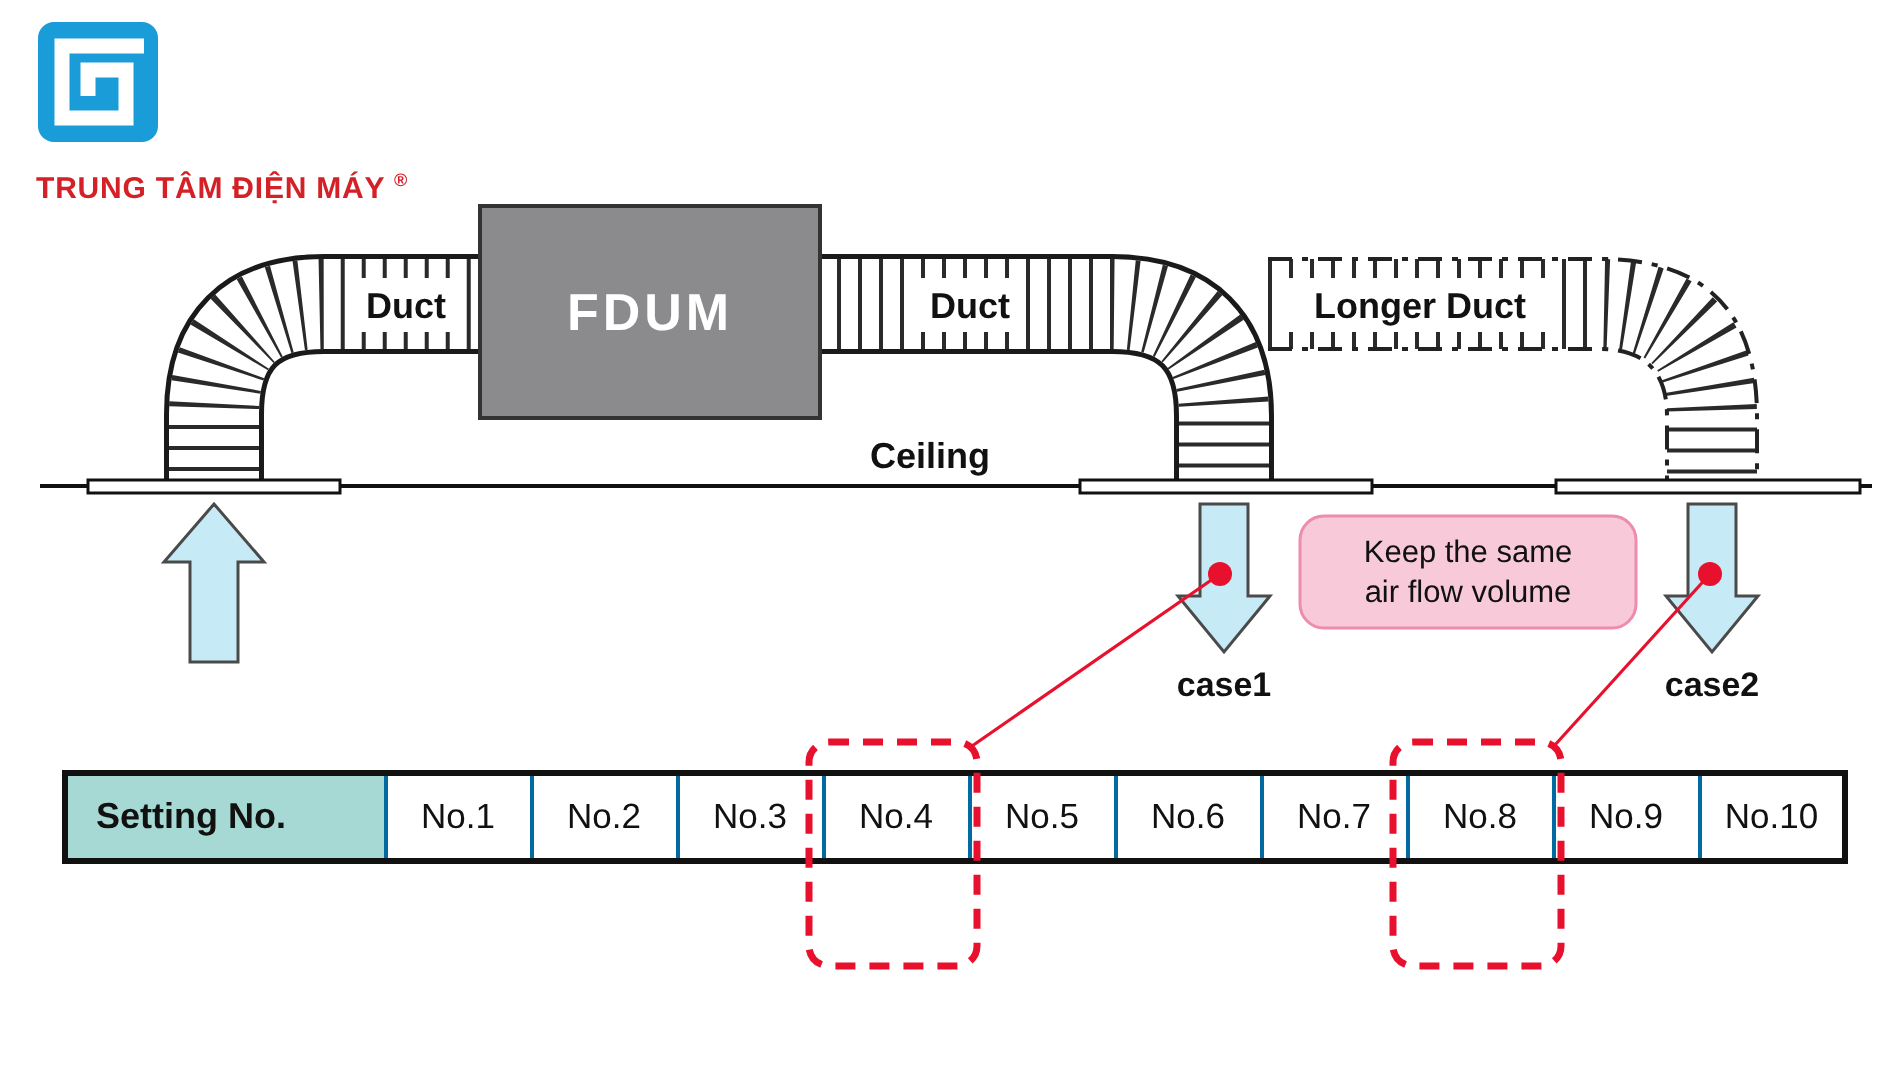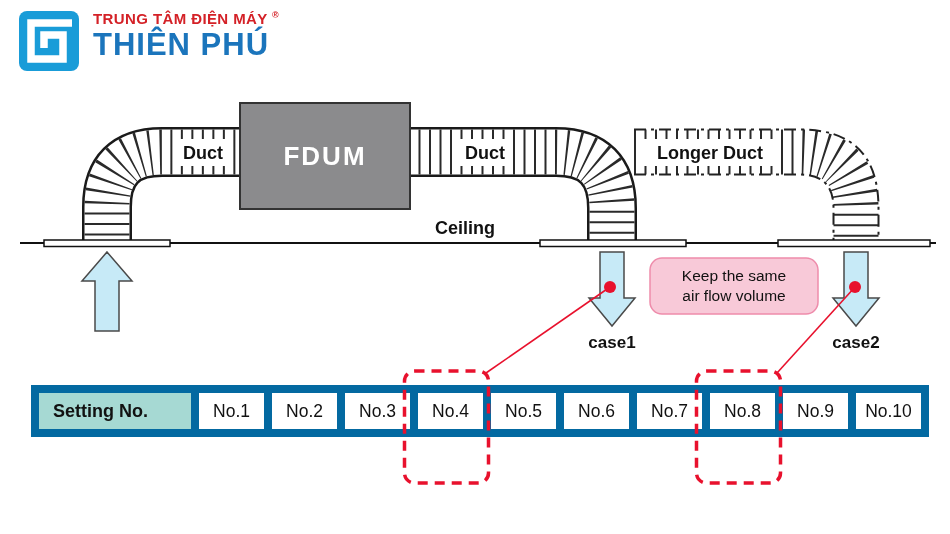--- a/index.html
+++ b/index.html
@@ -3,21 +3,21 @@
 <meta charset="utf-8">
 <style>
   * { margin:0; padding:0; box-sizing:border-box; }
   html,body { background:#fff; }
   body {
     width:950px; height:534px; position:relative; overflow:hidden;
     font-family:"Liberation Sans", sans-serif;
   }
 
   
-  .brand { position:absolute; top:10px; left:18px; display:flex; gap:13px; align-items:flex-start; }
+  .brand { position:absolute; top:10px; left:18px; display:flex; gap:13px; align-items:flex-start;flex-direction:column; }
   .logo { display:block; }
   .brand-line1 { color:#d42127; font-weight:bold; font-size:15px; letter-spacing:.4px; white-space:nowrap; }
   .brand-line1 sup { font-size:9px; }
   .brand-name { color:#1b75bc; font-weight:bold; font-size:31px; letter-spacing:1px; line-height:1.02; margin-top:2px; white-space:nowrap; }
   .brand-tagline { color:#00a79d; font-size:11.5px; font-weight:bold; letter-spacing:2.4px; margin-top:5px; white-space:nowrap; }
 
   
   .diagram { position:absolute; top:95px; left:0; }
   .diagram text { font-family:"Liberation Sans", sans-serif; }
   .duct-label { font-size:18px; font-weight:bold; fill:#111; }
@@ -26,40 +26,39 @@
   .fdum-label { font-size:26px; font-weight:bold; fill:#fff; letter-spacing:2px; }
   .note-text { font-size:15.5px; fill:#111; }
 
   
   table.esp {
     position:absolute; top:385px; left:31px; width:890px;
     border-collapse:collapse; table-layout:fixed;
     border:3px solid #111;
   }
   .esp th, .esp td {
-    border:8px solid #0369a1; height:44px; padding:0;
+    border:2px solid #0369a1; height:44px; padding:0;
     font-size:17.5px; color:#111; text-align:center;
     font-family:"Liberation Sans", sans-serif;
   }
   .esp th { background:#a6d9d3; font-weight:bold; font-size:18px; text-align:left; padding-left:14px; }
 
   
   .overlay { position:absolute; left:0; top:0; pointer-events:none; z-index:5; }
 </style>
 </head>
 <body>
 
 <header class="brand">
   <svg class="logo" width="62" height="62" viewBox="0 0 62 62">
     <rect x="1" y="1" width="60" height="60" rx="8" fill="#199cd8"></rect>
     <path d="M 54 13 H 13 V 49 H 45 V 25 H 26 V 38" fill="none" stroke="#fff" stroke-width="7.5"></path>
   </svg>
   <div class="brand-text">
     <div class="brand-line1"><span>TRUNG TÂM ĐIỆN MÁY</span> <sup>®</sup></div>
-    <div class="brand-name">THIÊN PHÚ</div>
   </div>
 </header>
 
 <svg class="diagram" width="950" height="290" viewBox="0 0 950 290">
 
   <g>
     <path d="M 634 57 L 800 57 Q 856 57 856 113 L 856 149" fill="none" stroke="#fff" stroke-width="49"></path>
     <path d="M 634 57 L 800 57 Q 856 57 856 113 L 856 149" fill="none" stroke="#2a2a2a" stroke-width="45" stroke-dasharray="2 8.5"></path>
     <path d="M 634 34.5 L 800 34.5 Q 878.5 34.5 878.5 113 L 878.5 149" fill="none" stroke="#222" stroke-width="2" stroke-dasharray="12 5 3 5"></path>
     <path d="M 634 79.5 L 800 79.5 Q 833.5 79.5 833.5 113 L 833.5 149" fill="none" stroke="#222" stroke-width="2" stroke-dasharray="12 5 3 5"></path>

